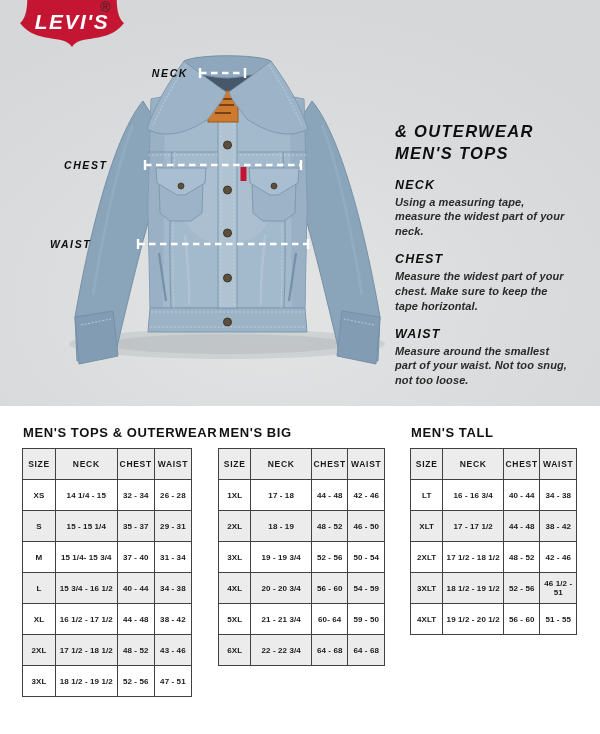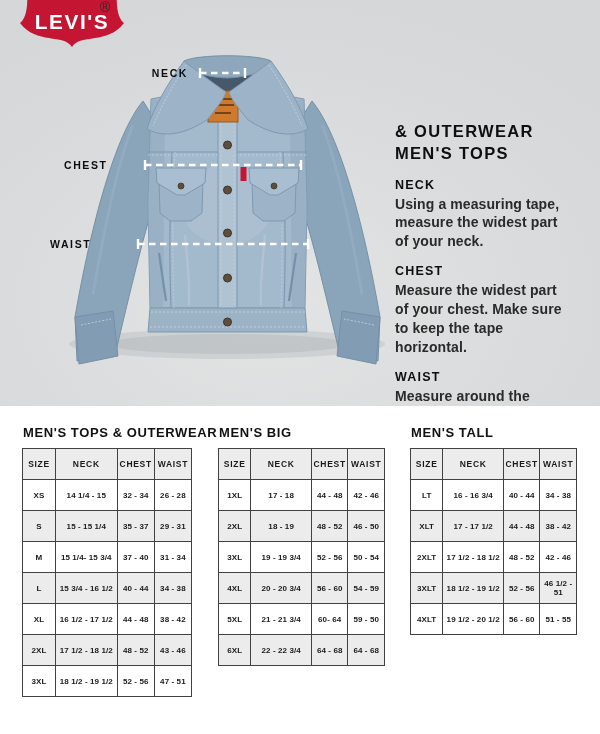--- a/index.html
+++ b/index.html
@@ -5,20 +5,21 @@
   html,body { margin:0; padding:0; background:#fff; }
   #stage {
     position:relative; width:600px; height:734px; overflow:hidden;
     font-family:"Liberation Sans", sans-serif; background:#fff;
   }
 
   
   .hero {
     position:absolute; left:0; top:0; width:600px; height:406px;
     background: radial-gradient(ellipse 430px 300px at 45% 74%, #e3e5e5 0%, #dadcdd 55%, #d5d7d8 100%);
+    font-style: italic;
   }
   .logo { position:absolute; left:20px; top:-2px; width:104px; height:50px; }
   .logo text {
     font-family:"Liberation Sans", sans-serif; font-weight:bold;
     font-size:40px; letter-spacing:3px; fill:#ffffff;
   }
   .reg {
     position:absolute; left:100px; top:0px; font-size:14px; color:#2b2b2b;
     font-weight:400; line-height:1;
   }
@@ -29,21 +30,21 @@
     color:#0d0d0d; white-space:nowrap;
   }
   .mlabel.neck  { left:126px; top:67px;  width:62px; text-align:right; }
   .mlabel.chest { left:64px;  top:159px; }
   .mlabel.waist { left:50px;  top:238px; }
 
   .info { position:absolute; left:395px; top:121px; width:178px; color:#0e0e0e; }
   .info-title { font-size:16.5px; font-weight:800; letter-spacing:1.3px; line-height:1.32; }
   .info-sec { margin-top:13px; }
   .info-sec h4 { margin:0 0 3px 0; font-size:12.5px; font-weight:800; letter-spacing:1.2px; color:#0e0e0e; }
-  .info-sec p  { margin:0; font-size:14px; font-weight:700; letter-spacing:0.1px; line-height:1.35; color:#2a2a2a; }
+  .info-sec p  { margin:0; font-size:11px; font-weight:700; letter-spacing:0.1px; line-height:1.35; color:#2a2a2a; }
 
   
   .tables { position:absolute; left:0; top:406px; width:600px; height:328px; background:#fff;padding-left:32px; }
   .size-block { position:absolute; top:19px; }
   .size-block.b1 { left:22px;  width:170px; }
   .size-block.b2 { left:218px; width:167px; }
   .size-block.b3 { left:410px; width:167px; }
   .size-block h3 {
     margin:0 0 8px 1px; font-size:13px; font-weight:800; letter-spacing:0.6px; color:#111;
     white-space:nowrap;

